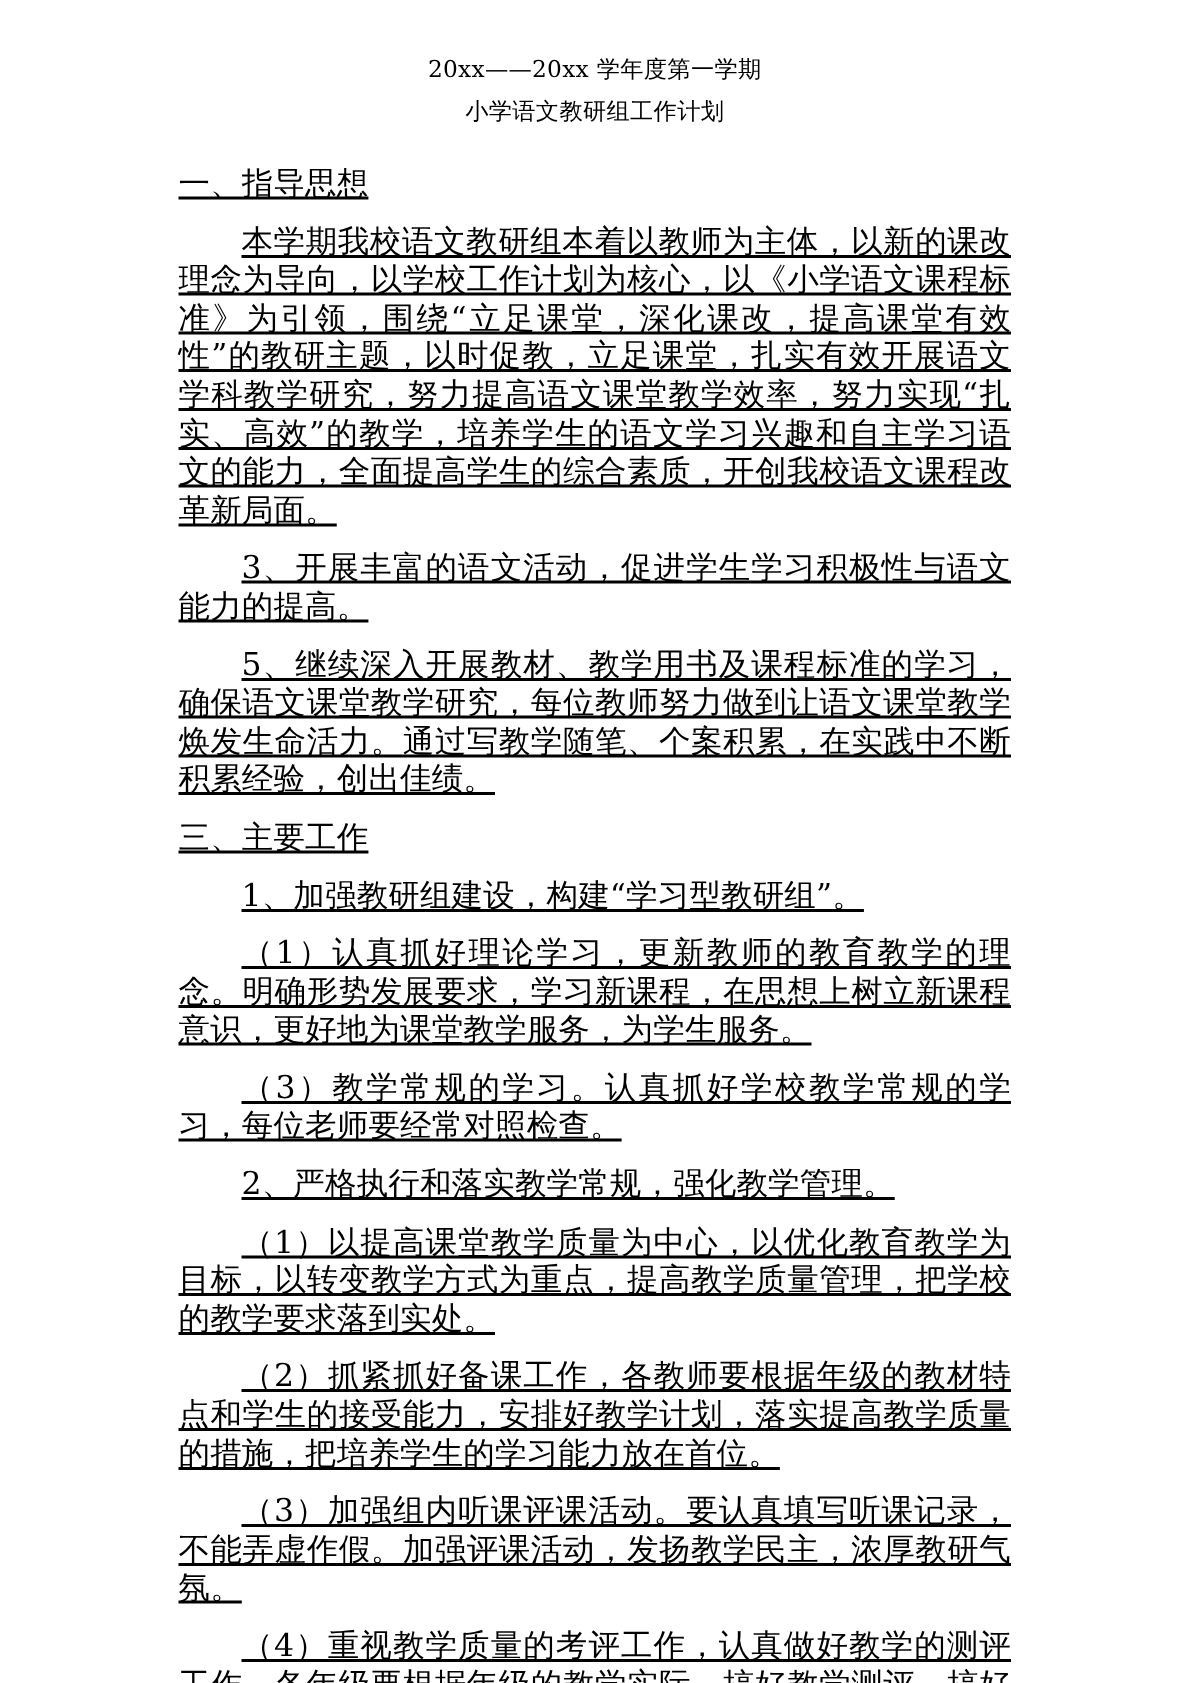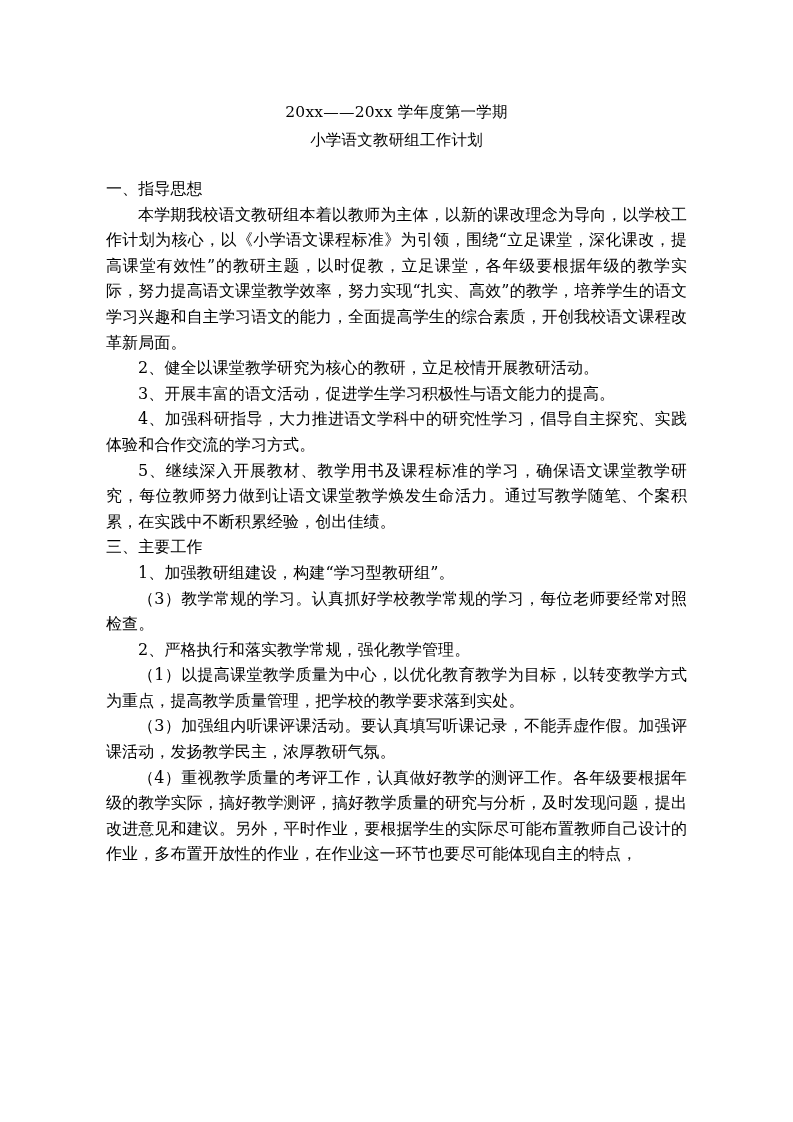--- a/index.html
+++ b/index.html
@@ -11,69 +11,70 @@
     width: 793px;
     height: 1122px;
     font-family: "DejaVu Serif", "Liberation Serif", serif;
     color: #000000;
   }
   .page {
     position: relative;
     width: 793px;
     height: 870px;
     box-sizing: border-box;
-    padding: 98px 106px 0 106px;
+    padding: 32px 106px 0 106px;
   }
   .doc-title {
     text-align: center;
     font-size: 15.5px;
     line-height: 28px;
     letter-spacing: 0.2px;
   }
   .doc-title .line {
     display: block;
     white-space: nowrap;
   }
   .body-block {
     margin-top: 22px;
   }
   p {
-    margin: 0;
-    font-size: 16px;
+    margin: 13px;
+    font-size: 21px;
     line-height: 25.6px;
     text-align: justify;
     text-justify: inter-ideograph;
     letter-spacing: 0.1px;
+    text-decoration: underline;
   }
   p.indent2 {
     text-indent: 2em;
   }
   p.noindent {
     text-indent: 0;
   }
 </style>
 </head>
 <body>
 
 <div class="page">
 
   <div class="doc-title">
     <span class="line">20xx——20xx 学年度第一学期</span>
     <span class="line">小学语文教研组工作计划</span>
   </div>
 
   <div class="body-block">
       <p class="noindent">一、指导思想</p>
-      <p class="indent2">本学期我校语文教研组本着以教师为主体，以新的课改理念为导向，以学校工作计划为核心，以《小学语文课程标准》为引领，围绕“立足课堂，深化课改，提高课堂有效性”的教研主题，以时促教，立足课堂，各年级要根据年级的教学实际，努力提高语文课堂教学效率，努力实现“扎实、高效”的教学，培养学生的语文学习兴趣和自主学习语文的能力，全面提高学生的综合素质，开创我校语文课程改革新局面。</p>
-      <p class="indent2">2、健全以课堂教学研究为核心的教研，立足校情开展教研活动。</p>
+      <p class="indent2">本学期我校语文教研组本着以教师为主体，以新的课改理念为导向，以学校工作计划为核心，以《小学语文课程标准》为引领，围绕“立足课堂，深化课改，提高课堂有效性”的教研主题，以时促教，立足课堂，扎实有效开展语文学科教学研究，努力提高语文课堂教学效率，努力实现“扎实、高效”的教学，培养学生的语文学习兴趣和自主学习语文的能力，全面提高学生的综合素质，开创我校语文课程改革新局面。</p>
       <p class="indent2">3、开展丰富的语文活动，促进学生学习积极性与语文能力的提高。</p>
-      <p class="indent2">4、加强科研指导，大力推进语文学科中的研究性学习，倡导自主探究、实践体验和合作交流的学习方式。</p>
       <p class="indent2">5、继续深入开展教材、教学用书及课程标准的学习，确保语文课堂教学研究，每位教师努力做到让语文课堂教学焕发生命活力。通过写教学随笔、个案积累，在实践中不断积累经验，创出佳绩。</p>
       <p class="noindent">三、主要工作</p>
       <p class="indent2">1、加强教研组建设，构建“学习型教研组”。</p>
+      <p class="indent2">（1）认真抓好理论学习，更新教师的教育教学的理念。明确形势发展要求，学习新课程，在思想上树立新课程意识，更好地为课堂教学服务，为学生服务。</p>
       <p class="indent2">（3）教学常规的学习。认真抓好学校教学常规的学习，每位老师要经常对照检查。</p>
       <p class="indent2">2、严格执行和落实教学常规，强化教学管理。</p>
       <p class="indent2">（1）以提高课堂教学质量为中心，以优化教育教学为目标，以转变教学方式为重点，提高教学质量管理，把学校的教学要求落到实处。</p>
+      <p class="indent2">（2）抓紧抓好备课工作，各教师要根据年级的教材特点和学生的接受能力，安排好教学计划，落实提高教学质量的措施，把培养学生的学习能力放在首位。</p>
       <p class="indent2">（3）加强组内听课评课活动。要认真填写听课记录，不能弄虚作假。加强评课活动，发扬教学民主，浓厚教研气氛。</p>
       <p class="indent2">（4）重视教学质量的考评工作，认真做好教学的测评工作。各年级要根据年级的教学实际，搞好教学测评，搞好教学质量的研究与分析，及时发现问题，提出改进意见和建议。另外，平时作业，要根据学生的实际尽可能布置教师自己设计的作业，多布置开放性的作业，在作业这一环节也要尽可能体现自主的特点，</p>
     </div>
 
 </div>
 
 </body></html>

